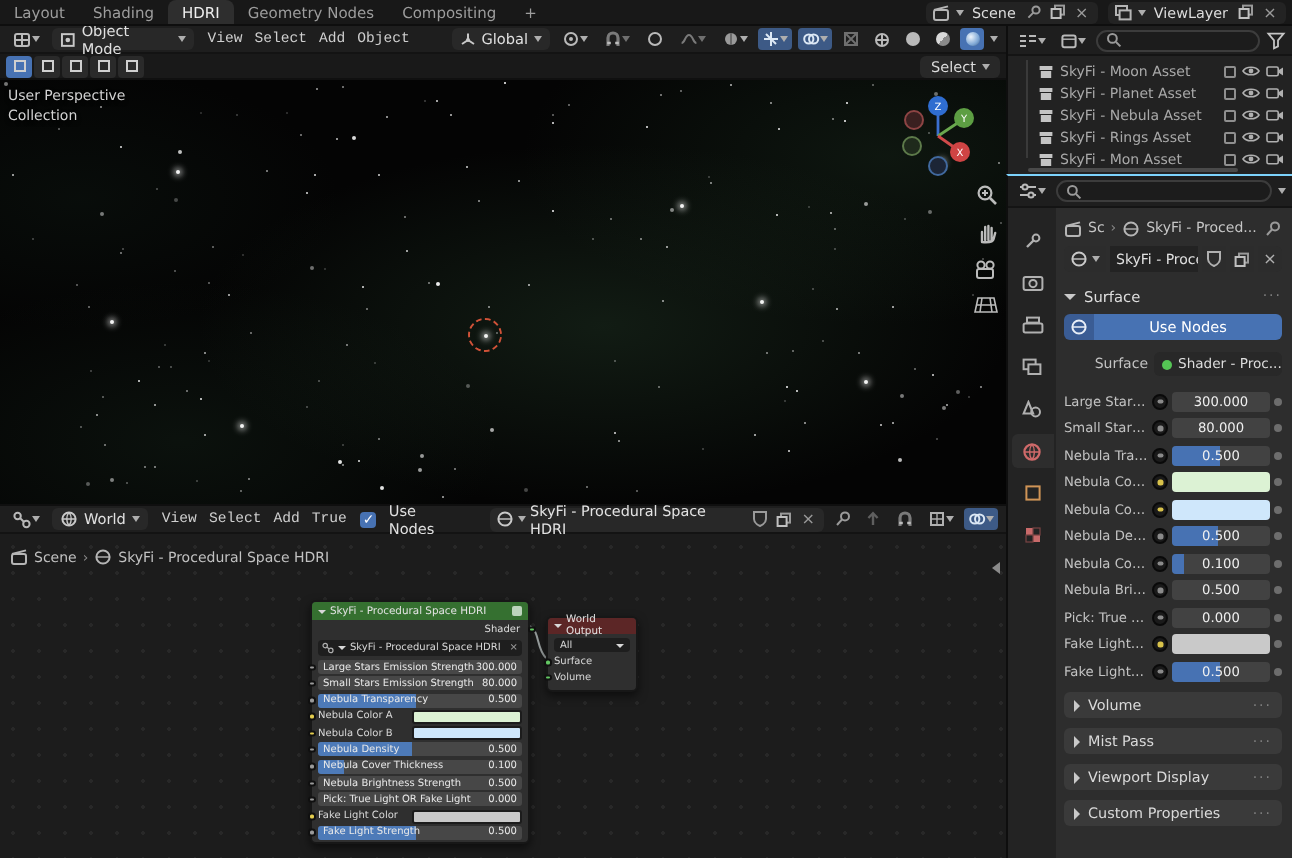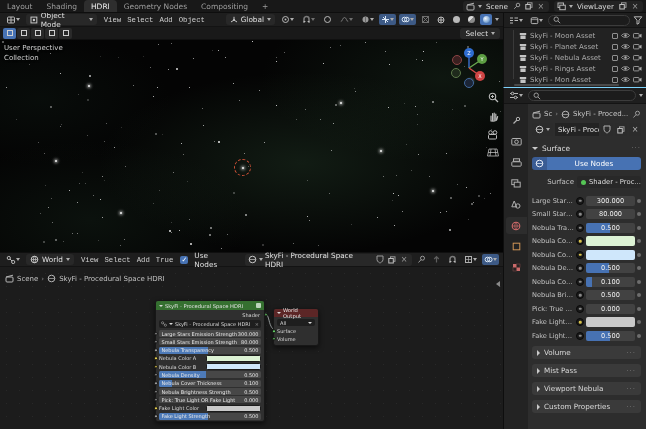--- a/index.html
+++ b/index.html
@@ -1190,21 +1190,21 @@
     <span>Volume</span>
     <span class="dots">···</span>
   </div>
             <div class="cpanel">
     <span class="chev-r"></span>
     <span>Mist Pass</span>
     <span class="dots">···</span>
   </div>
             <div class="cpanel">
     <span class="chev-r"></span>
-    <span>Viewport Nebula</span>
+    <span>Viewport Display</span>
     <span class="dots">···</span>
   </div>
             <div class="cpanel">
     <span class="chev-r"></span>
     <span>Custom Properties</span>
     <span class="dots">···</span>
   </div>
           </div>
       </div>
     </div>

